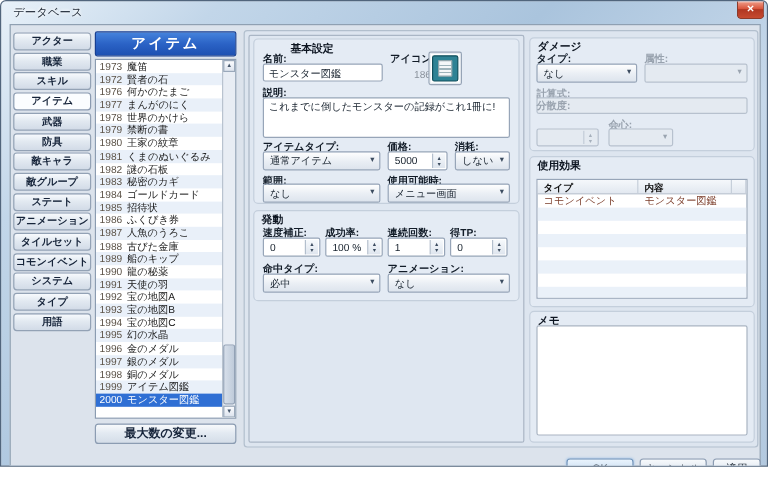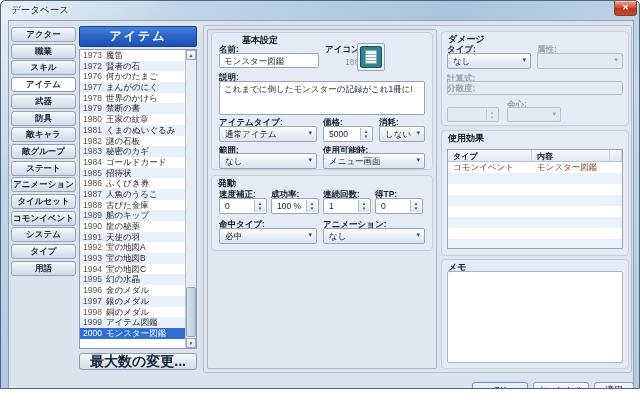--- a/index.html
+++ b/index.html
@@ -41,21 +41,21 @@
   .list-row .num { color:#5c5348; margin-right:4px; }
   .list-row.selected { background:#2f6fd4; color:#fff; }
   .list-row.selected .num { color:#fff; }
   .list-scroll { position:absolute; right:0; top:0; width:11px; height:100%; background:#e8edf4; border-left:1px solid #b9c3cf; }
   .scroll-arrow { position:absolute; left:0; width:10px; height:10px; background:linear-gradient(#fbfcfe,#dde4ee);
     border:1px solid #9aa8ba; font-size:5px; color:#45566b; text-align:center; line-height:9px; }
   .scroll-thumb { position:absolute; left:0; width:10px; background:linear-gradient(90deg,#d7dfea,#bfcbda);
     border:1px solid #93a2b6; border-radius:2px; }
   .max-btn { position:absolute; left:78px; top:352px; width:118px; height:17px;
     background:linear-gradient(#f8fafc,#e3eaf2 45%,#d4dde8);
-    border:1px solid #8b9cb2; border-radius:3px; font-size:14px; font-weight:bold; color:#16243a; text-align:center; line-height:15px;}
+    border:1px solid #8b9cb2; border-radius:3px; font-size:10px; font-weight:bold; color:#16243a; text-align:center; line-height:15px;}
 
   
   .page-panel { position:absolute; left:202px; top:24px; width:429px; height:348px;
     background:#dde5ef; border:1px solid #b2bfcd; border-radius:3px; }
   .sub-frame { position:absolute; left:206px; top:28px; width:230px; height:340px;
     background:#dfe7f1; border:1px solid #aab6c5; border-radius:2px; }
 
   .groupbox { position:absolute; background:#e4ebf4; border:1px solid #c4cfdc; border-radius:4px; }
   .group-title { position:absolute; font-size:9px; font-weight:bold; color:#0c1420; }
 

